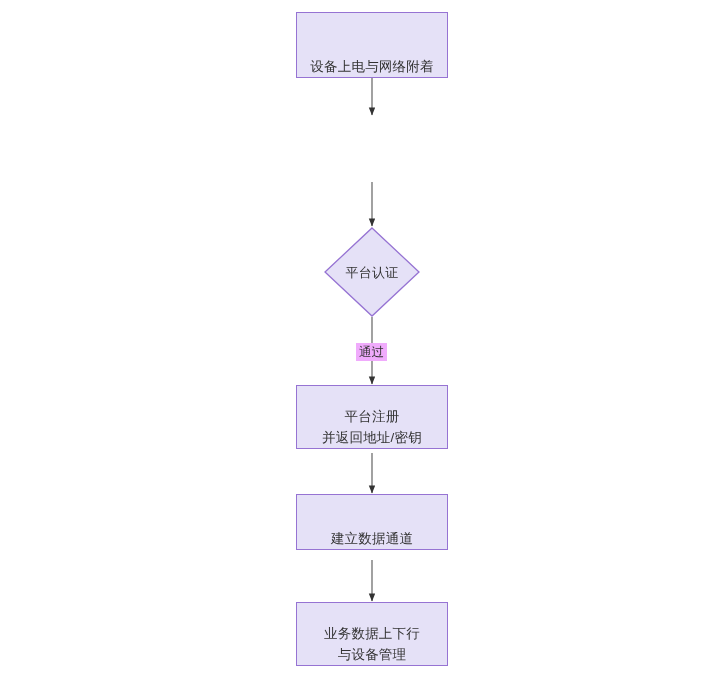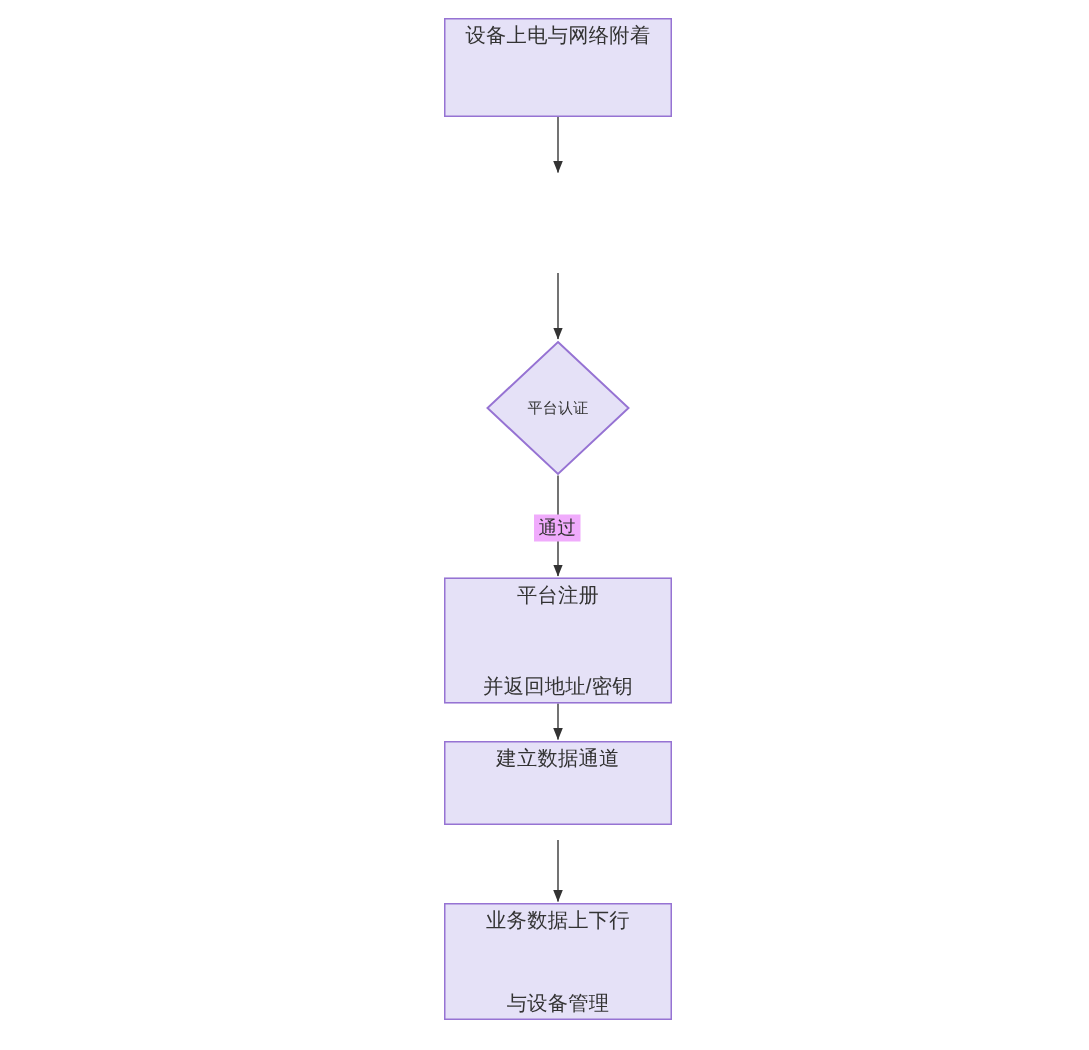--- a/index.html
+++ b/index.html
@@ -25,21 +25,21 @@
     width: 726px;
     height: 700px;
     pointer-events: none;
   }
   .node {
     position: absolute;
     box-sizing: border-box;
     display: flex;
     flex-direction: column;
     align-items: center;
-    justify-content: space-between;
+    justify-content: flex-end;
     background: #e5e1f7;
     border: 1.3px solid #9673d3;
     color: #333333;
     font-size: 13.5px;
     line-height: 21px;
     text-align: center;
     letter-spacing: 0.2px;
   }
   .node .line {
     display: block;
@@ -55,21 +55,21 @@
     position: absolute;
     left: 0;
     top: 0;
     width: 100%;
     height: 100%;
   }
   .decision-label {
     position: relative;
     z-index: 2;
     color: #333333;
-    font-size: 10px;
+    font-size: 13px;
     line-height: 21px;
     text-align: left;
     white-space: nowrap;
     letter-spacing: 0.2px;
   }
   .edge-label {
     position: absolute;
     background: #f0abfc;
     color: #333333;
     font-size: 12.5px;
@@ -106,27 +106,27 @@
 
   <div class="decision-wrap" style="left:324px; top:227px; width:96px; height:90px;">
     <svg class="decision-shape" viewBox="0 0 96 90" preserveAspectRatio="none">
       <polygon points="48,1 95,45 48,89 1,45" fill="#e5e1f7" stroke="#9673d3" stroke-width="1.3"></polygon>
     </svg>
     <span class="decision-label">平台认证</span>
   </div>
 
   <div class="edge-label" style="left:356px; top:343px;">通过</div>
 
-  <div class="node" style="left:296px; top:385px; width:152px; height:84px;">
+  <div class="node" style="left:296px; top:385px; width:152px; height:64px;">
     <span class="line">平台注册</span>
     <span class="line">并返回地址/密钥</span>
   </div>
 
   <div class="node" style="left:296px; top:494px; width:152px; height:56px;">
     <span class="line">建立数据通道</span>
   </div>
 
-  <div class="node" style="left:296px; top:602px; width:152px; height:78px;">
+  <div class="node" style="left:296px; top:602px; width:152px; height:64px;">
     <span class="line">业务数据上下行</span>
     <span class="line">与设备管理</span>
   </div>
 
 </div>
 
 </body></html>

